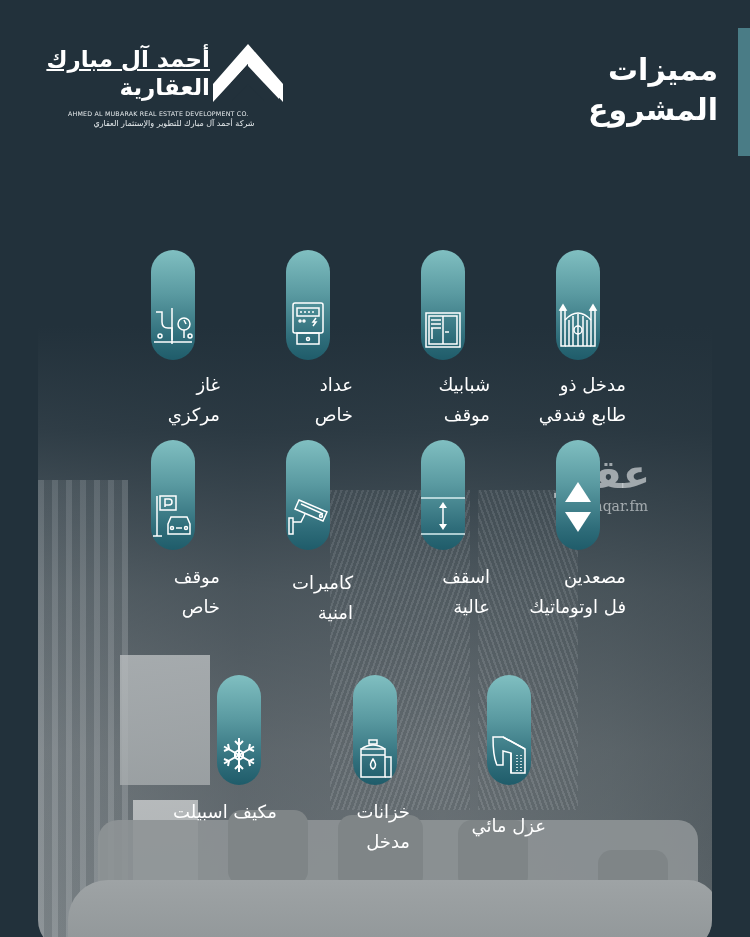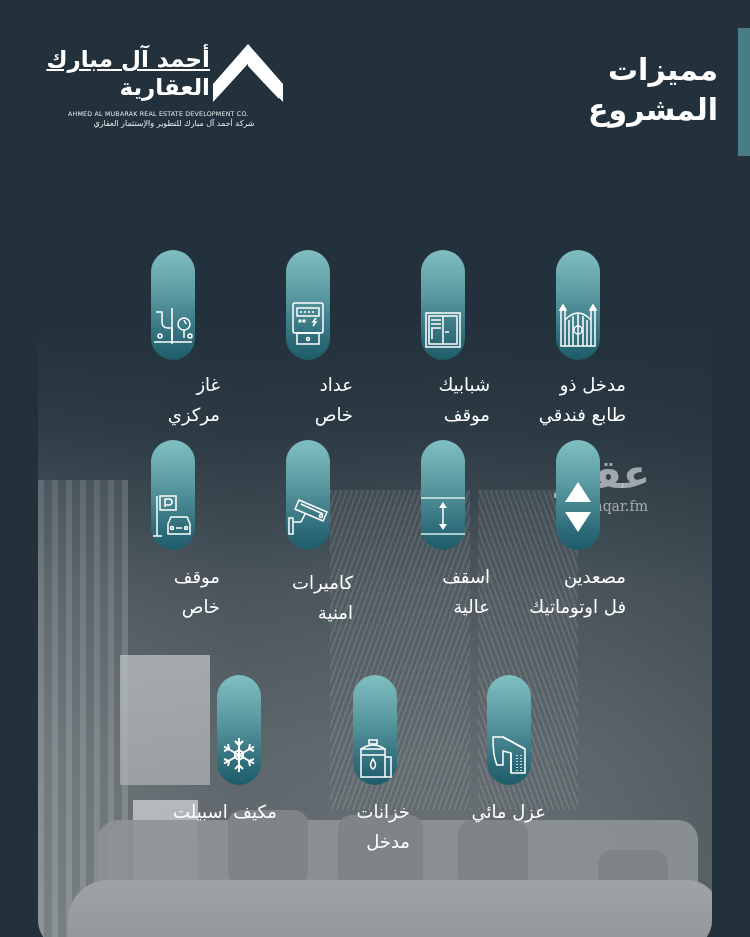--- a/index.html
+++ b/index.html
@@ -285,21 +285,21 @@
 <div class="feature" style="left:440px;top:675px;">
   <div class="pill" style="left:47px;top:0;">
     <svg width="36" height="40" style="top:60px" viewBox="0 0 36 40" fill="none" stroke="#fff" stroke-width="1.5">
       <path d="M2,2 h10 l22,12 v24 h-14 v-20 l-8,-2 v14 h-6 q-4,-8 -4,-28 z"></path>
       <path d="M12,2 l22,12"></path>
         <line x1="20" y1="18" x2="20" y2="38"></line>
       <line x1="26" y1="20" x2="26" y2="36" stroke-dasharray="1 2"></line>
       <line x1="30" y1="20" x2="30" y2="36" stroke-dasharray="1 2"></line>
     </svg>
   </div>
-  <div class="label" style="right:24px;top:122px;">
+  <div class="label" style="right:24px;top:136px;">
     <div>عزل مائي</div>
   </div>
 </div>
 
 <div class="feature" style="left:300px;top:675px;">
   <div class="pill" style="left:53px;top:0;">
     <svg width="36" height="40" style="top:64px" viewBox="0 0 36 40" fill="none" stroke="#fff" stroke-width="1.5">
       <rect x="12" y="1" width="8" height="4"></rect>
         <path d="M4,10 q12,-8 24,0"></path>
       <rect x="4" y="10" width="24" height="28"></rect>

